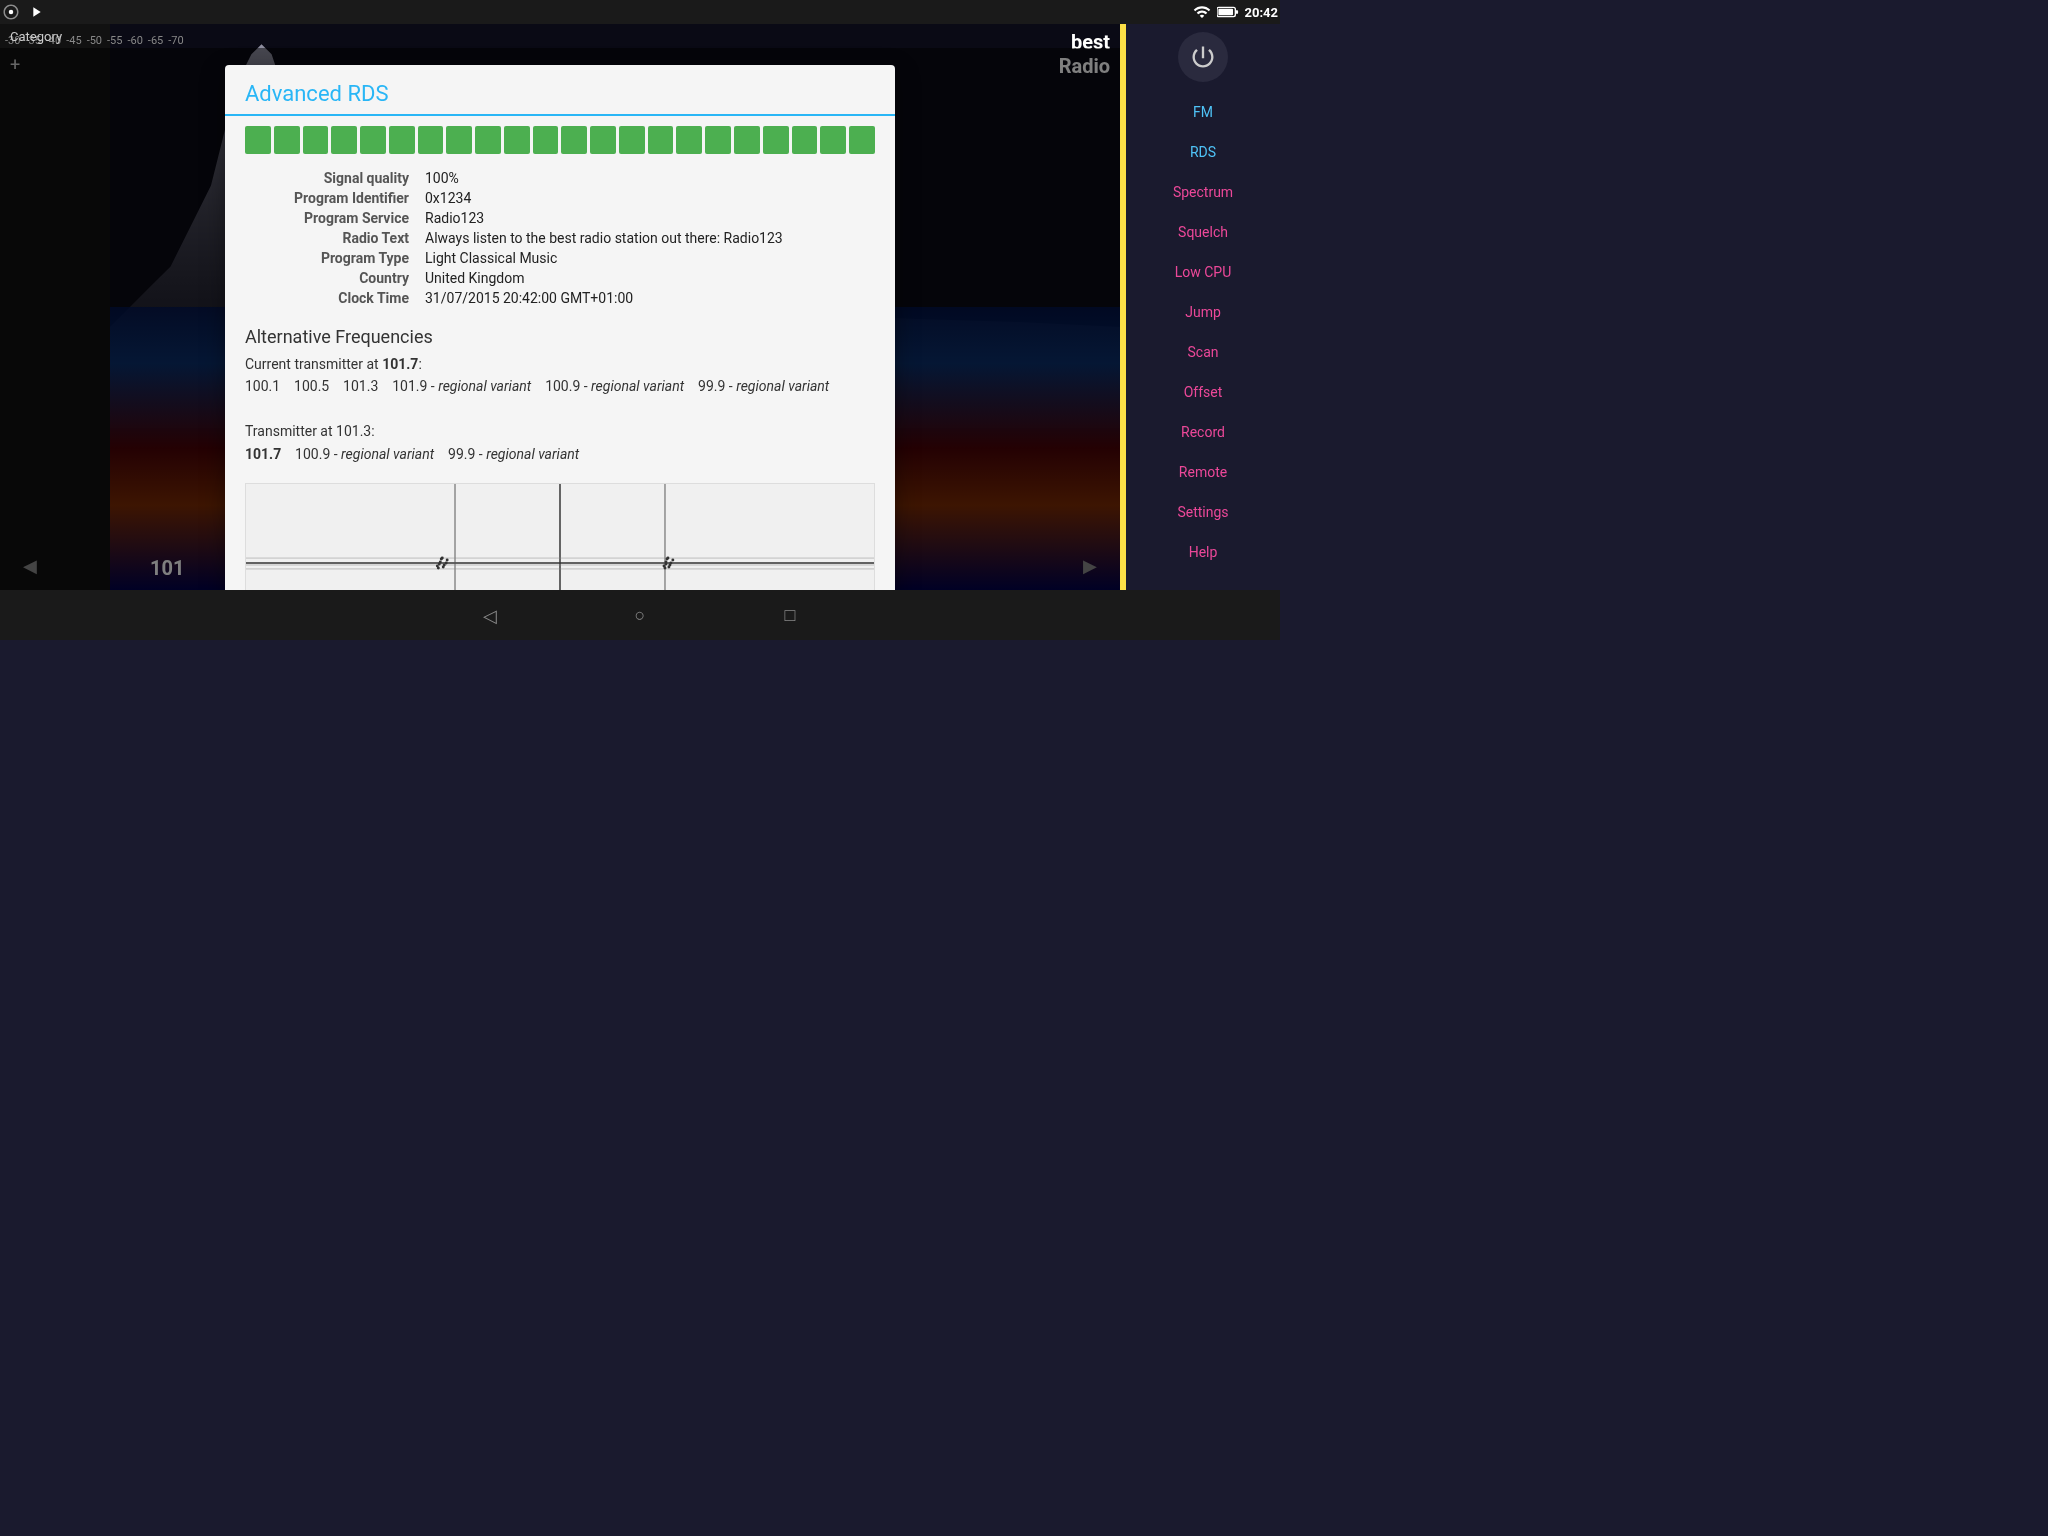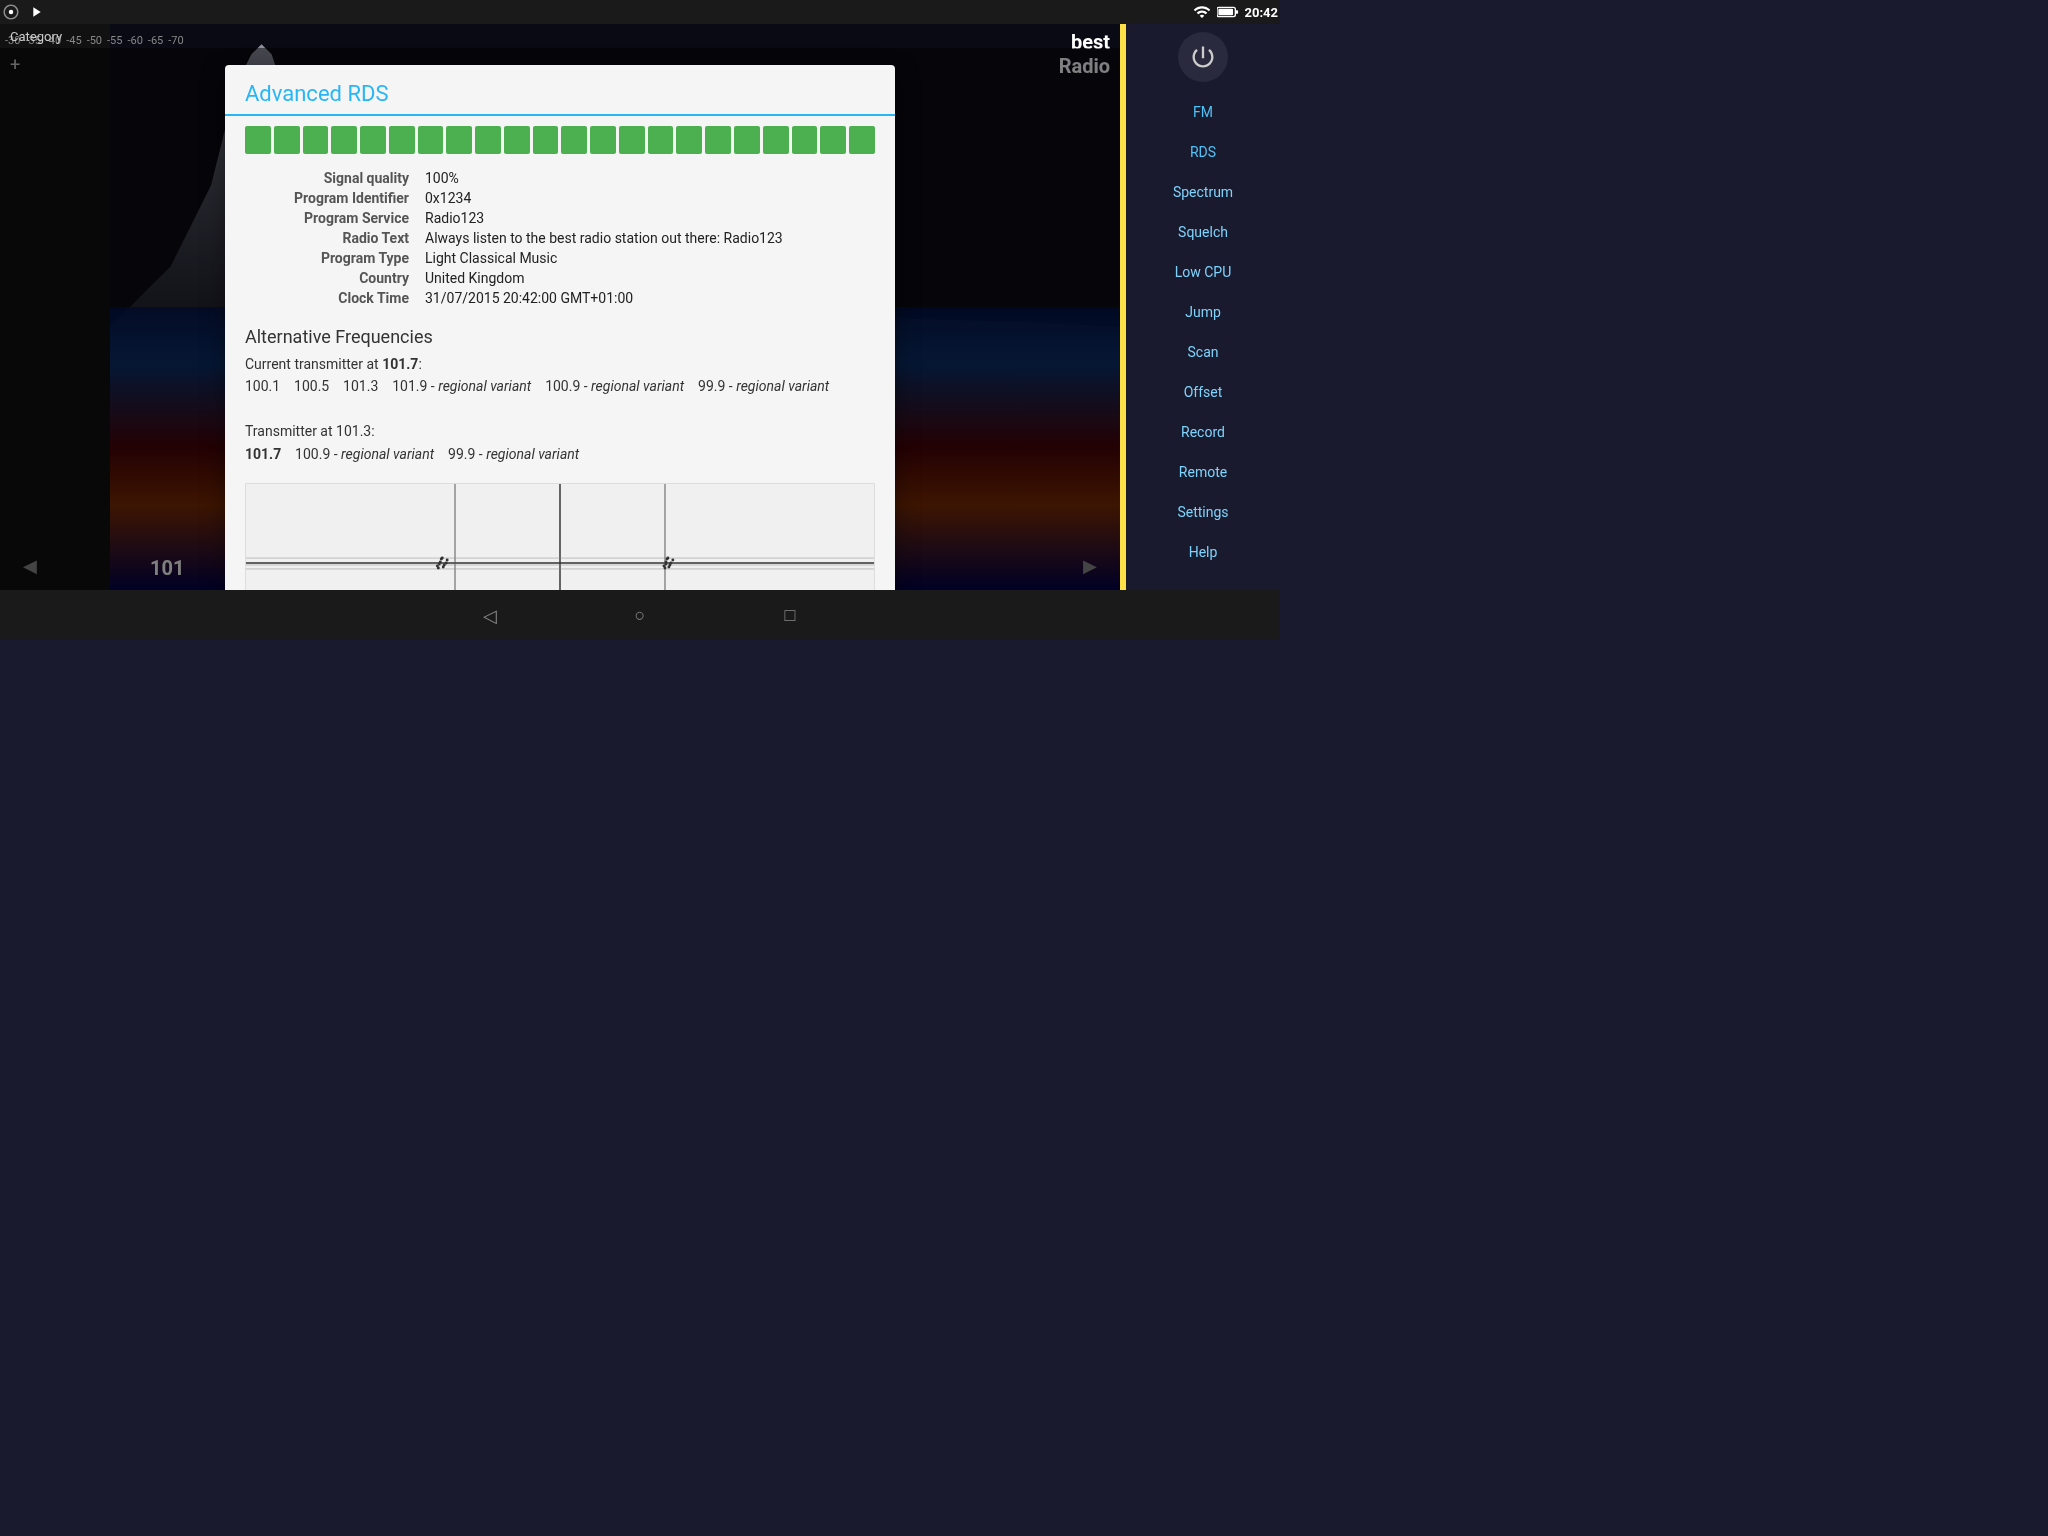--- a/index.html
+++ b/index.html
@@ -109,21 +109,21 @@
       background: #2a2a3e;
       border-radius: 25px;
       display: flex; align-items: center; justify-content: center;
       margin-bottom: 8px;
       cursor: pointer;
     }
     .sidebar-btn {
       width: 140px;
       padding: 10px 0;
       text-align: center;
-      color: #7dd3fc;
+      color: #ec4899;
       font-size: 14px;
       cursor: pointer;
       border-radius: 4px;
     }
     .sidebar-btn.active { color: #4fc3f7; }
 
     
     #left-top {
       position: absolute;
       top: 24px; left: 0;

